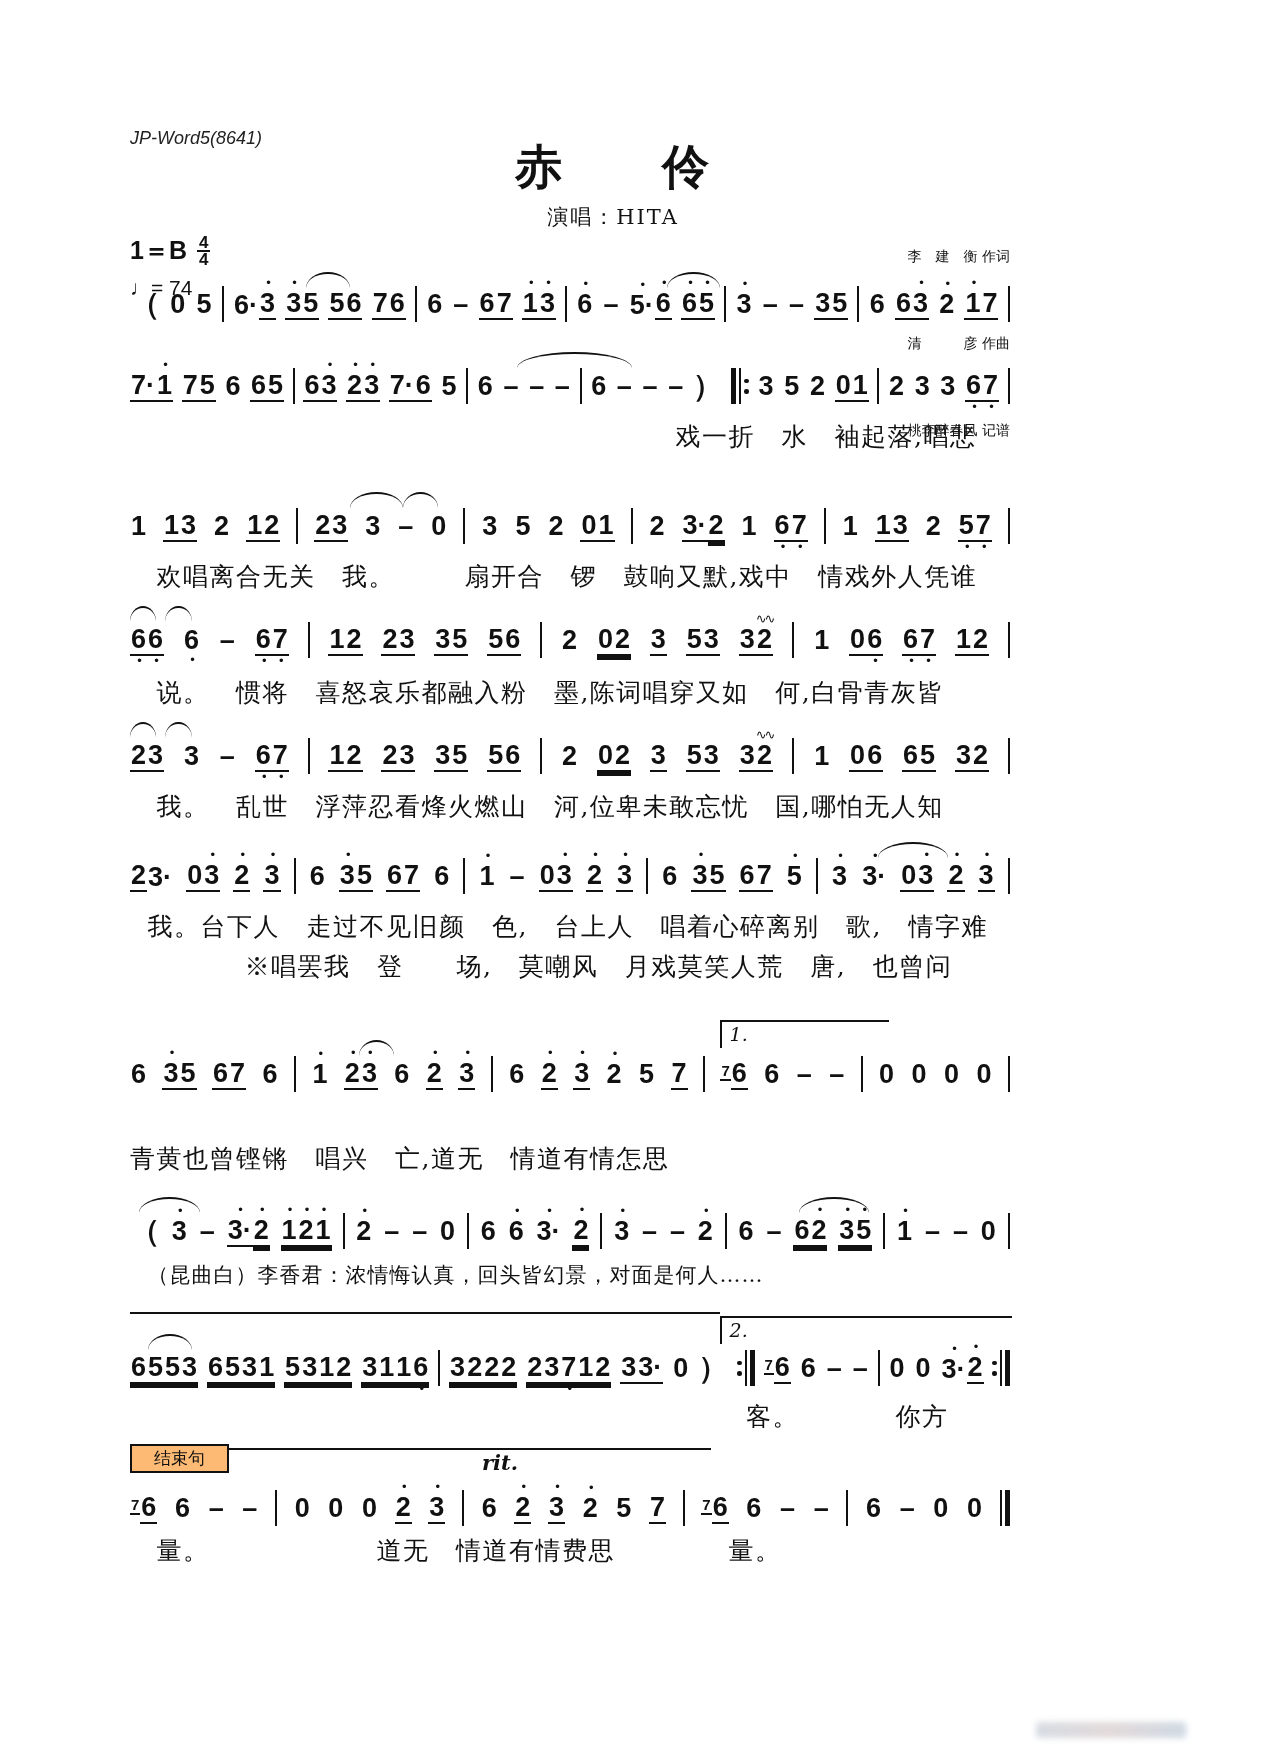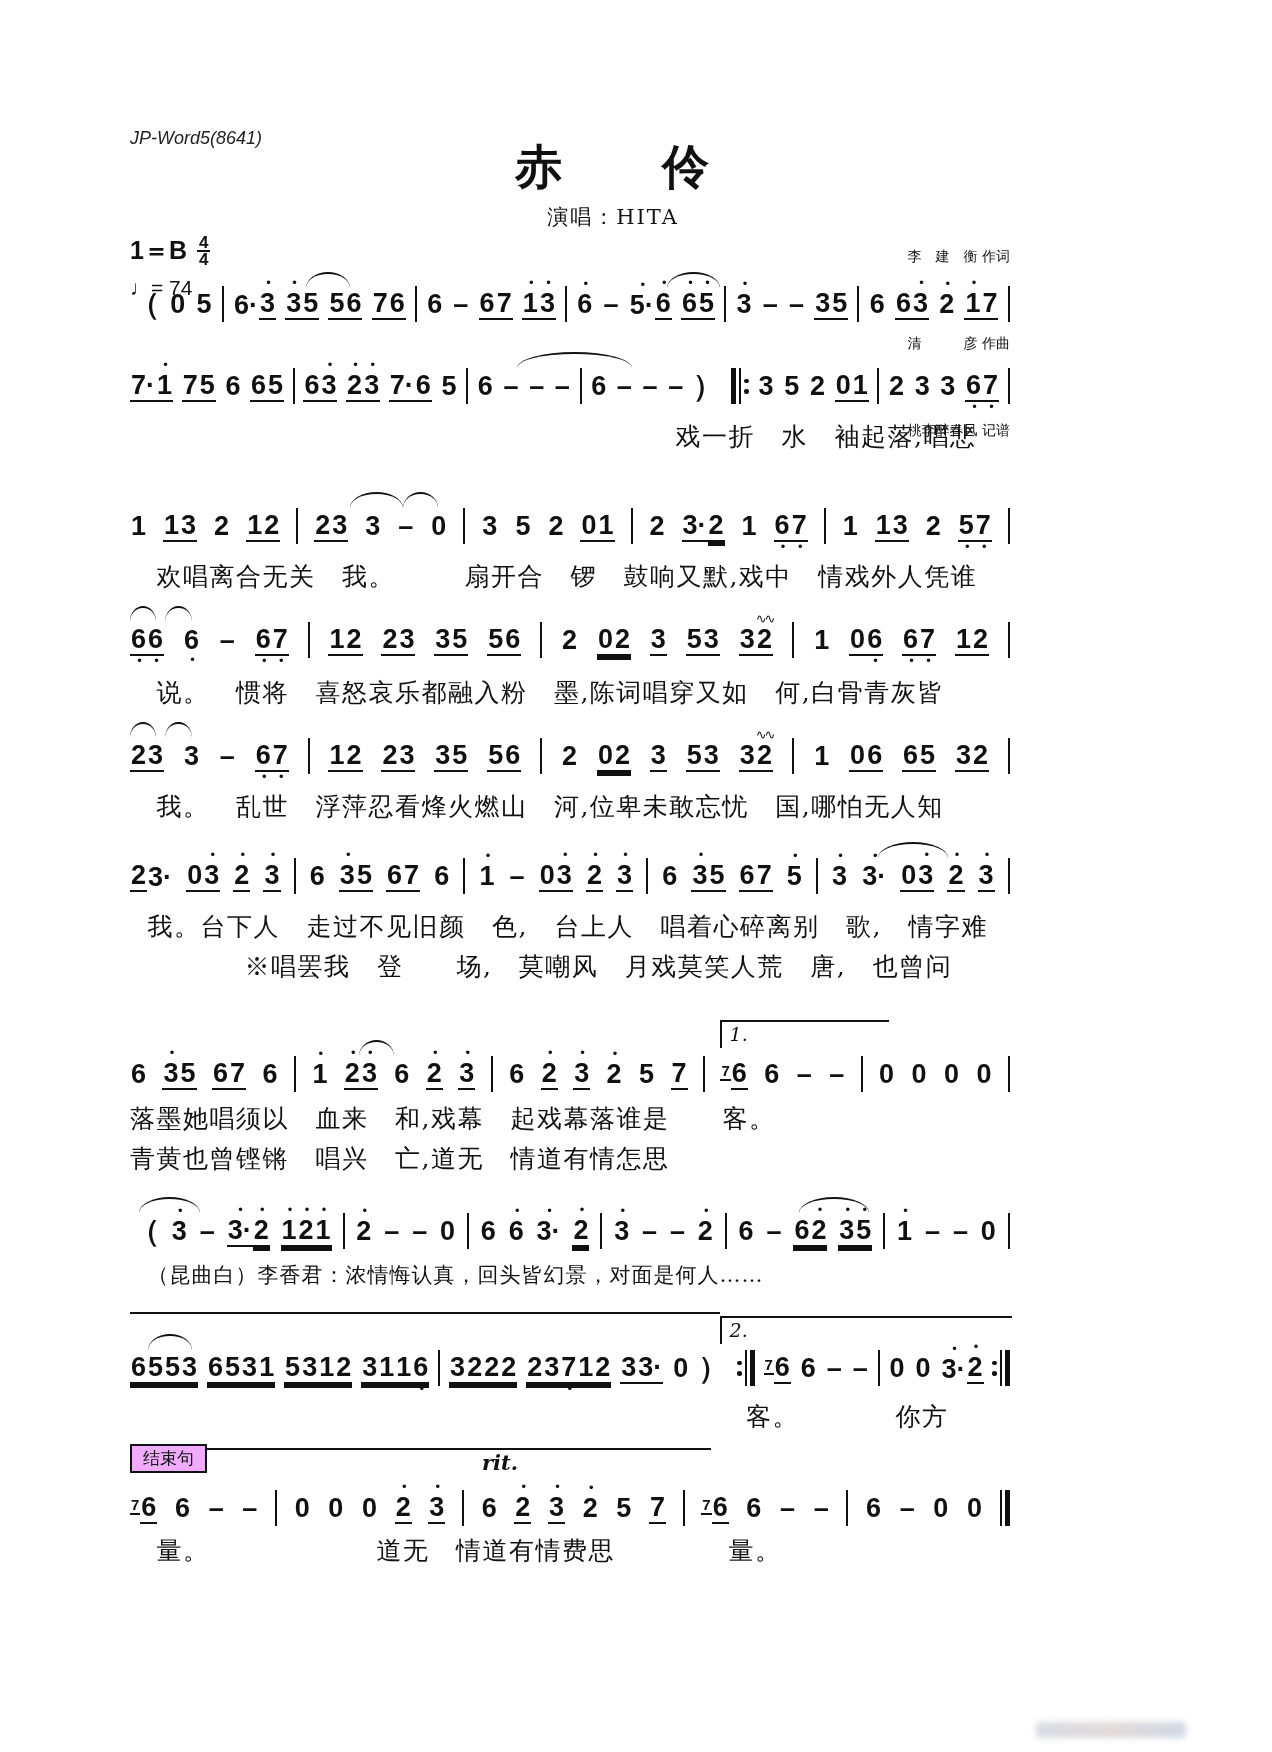--- a/index.html
+++ b/index.html
@@ -33,21 +33,21 @@
   .bT{width:5px;height:36px;background:#111;}
   .bd{display:flex;flex-direction:column;gap:6px;}
   .bd b{width:4.5px;height:4.5px;border-radius:50%;background:#111;}
   .paren{font-size:30px;font-weight:700;font-family:"DejaVu Serif",serif;}
   .lyr{position:absolute;white-space:nowrap;font-family:"DejaVu Serif",serif;font-size:25px;letter-spacing:1.5px;}
   .lyr.spoken{font-size:21px;letter-spacing:1px;}
   .arc{position:absolute;height:14px;border-top:2.5px solid #111;border-radius:50% 50% 0 0/100% 100% 0 0;}
   .oline{position:absolute;border-top:2.5px solid #111;height:0;}
   .volta{position:absolute;height:26px;border-top:2.5px solid #111;border-left:2.5px solid #111;}
   .volta span{display:inline-block;margin:1px 0 0 8px;font-family:"DejaVu Serif",serif;font-style:italic;font-size:19px;}
-  .boxlabel{position:absolute;border:2px solid #111;background:#f0abfc;padding:1px 11px;font-size:17px;font-family:"DejaVu Serif",serif;}
+  .boxlabel{position:absolute;border:2px solid #111;background:#fdba74;padding:1px 22px;font-size:17px;font-family:"DejaVu Serif",serif;}
   .ritlabel{position:absolute;font-family:"DejaVu Serif",serif;font-style:italic;font-size:21px;font-weight:700;}
   
   .footer{position:absolute;left:130px;width:880px;top:1578px;display:flex;justify-content:space-between;font-size:19px;}
   .blurwm{position:absolute;right:86px;top:1722px;width:150px;height:16px;border-radius:3px;
           background:linear-gradient(90deg,#aeb9c6,#c5b4b4,#9fb3c8);filter:blur(3px);opacity:.5;}
 </style>
 </head>
 <body>
 
 <div class="page">
@@ -1523,21 +1523,20 @@
             <span class="u">
               <span class="da">&nbsp;</span>
               <span class="n">0</span>
               <span class="db">&nbsp;</span>
             </span>
           </span>
           <span class="barg">
             <i class="bt"></i>
           </span>
         </div>
-        <div class="lyr" style="left: 0%; top: 54px;">落墨她唱须以　血来　和,戏幕　起戏幕落谁是　　客。</div>
         <div class="lyr" style="left: 0%; top: 94px;">青黄也曾铿锵　唱兴　亡,道无　情道有情怎思</div>
         <div class="volta" style="left: 67%; width: 19%; top: -28px;"><span>1.</span></div>
         <div class="arc" style="left: 26%; width: 4%; top: -8px;"></div>
       </div>
       <div class="system" style="top: 1205px;">
         <div class="notes">
           <span class="paren">（</span>
           <span class="grp">
             <span class="u">
               <span class="da">•</span>

